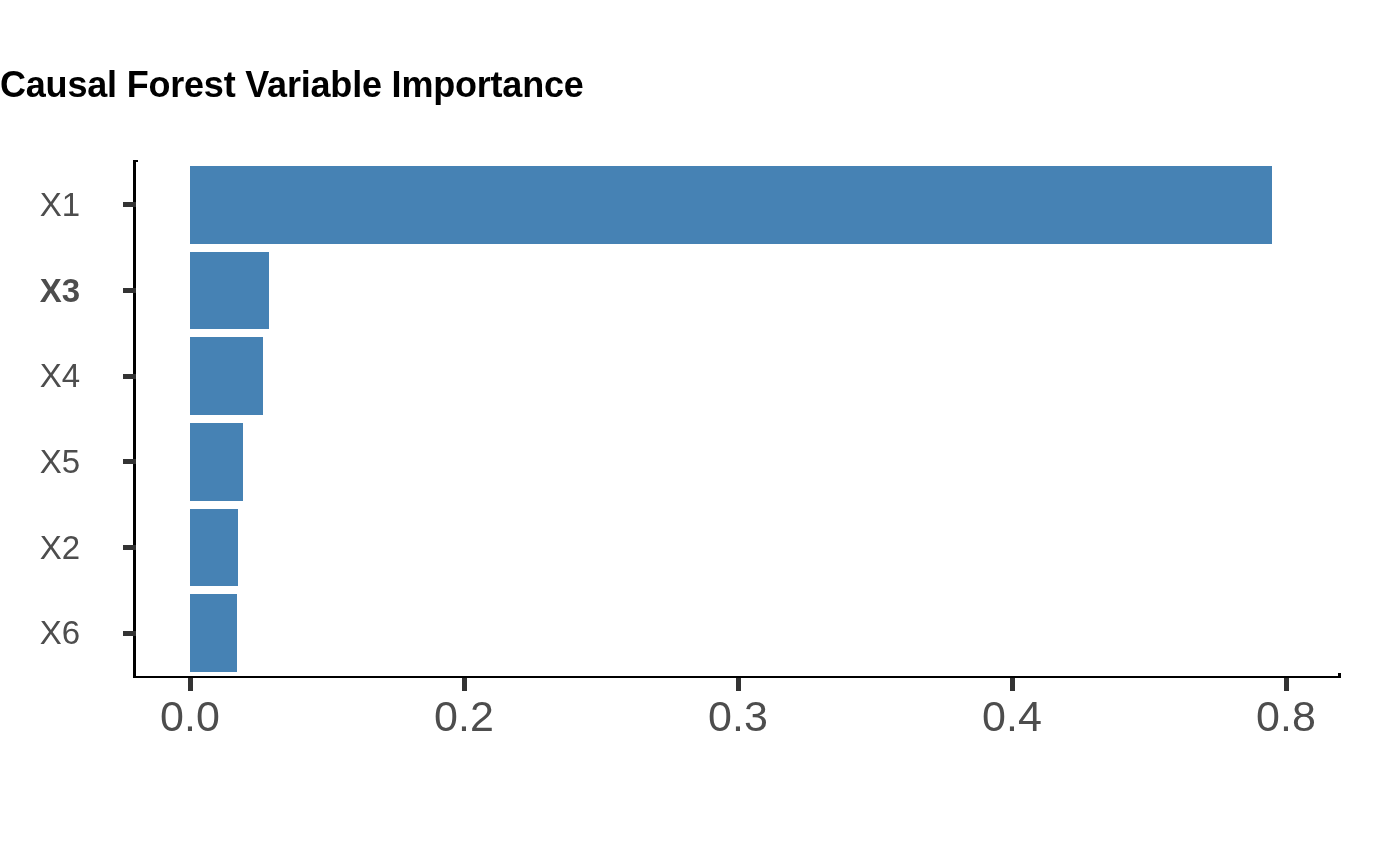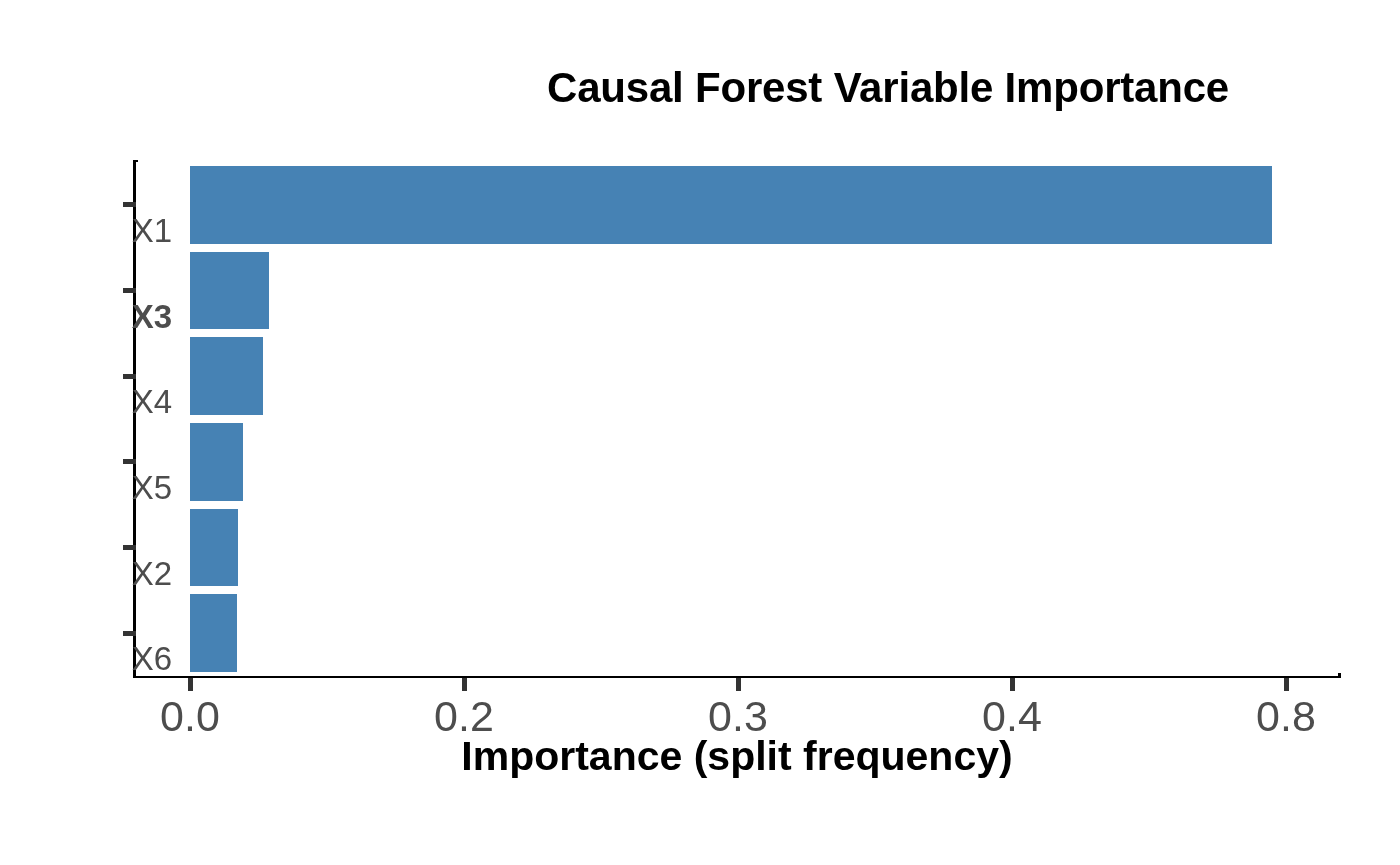--- a/index.html
+++ b/index.html
@@ -20,22 +20,22 @@
     height: 865px;
     background: #ffffff;
   }
 
   
   .chart-title {
     position: absolute;
     left: 0;
     top: 64px;
     width: 1229px;
-    text-align: right;
-    font-size: 42px;
+    text-align: left;
+    font-size: 36px;
     font-weight: bold;
     color: #000000;
     letter-spacing: -0.2px;
     white-space: nowrap;
   }
 
   
   
   .panel {
     position: absolute;
@@ -80,27 +80,26 @@
 
   
   .y-tick-mark {
     position: absolute;
     width: 13px;
     height: 5px;
     background: #333333;
   }
   .y-tick-label {
     position: absolute;
-    right: 1228px; 
+    right: 1320px; 
     text-align: right;
     font-size: 33px;
     color: #4d4d4d;
     white-space: nowrap;
     transform: translateY(-50%);
-    margin-top: 26px;
   }
 
   
   .x-tick-mark {
     position: absolute;
     top: 678px;
     width: 5px;
     height: 13px;
     background: #333333;
   }
@@ -167,15 +166,14 @@
       <div class="x-tick-mark" style="left: 461.5px;"></div>
       <div class="x-tick-label" style="left: 464px;">0.2</div>
       <div class="x-tick-mark" style="left: 735.5px;"></div>
       <div class="x-tick-label" style="left: 738px;">0.3</div>
       <div class="x-tick-mark" style="left: 1009.5px;"></div>
       <div class="x-tick-label" style="left: 1012px;">0.4</div>
       <div class="x-tick-mark" style="left: 1283.5px;"></div>
       <div class="x-tick-label" style="left: 1286px;">0.8</div>
     </div>
 
-  <div class="axis-title-x">Importance (split frequency)</div>
 
 </div>
 
 </body></html>

